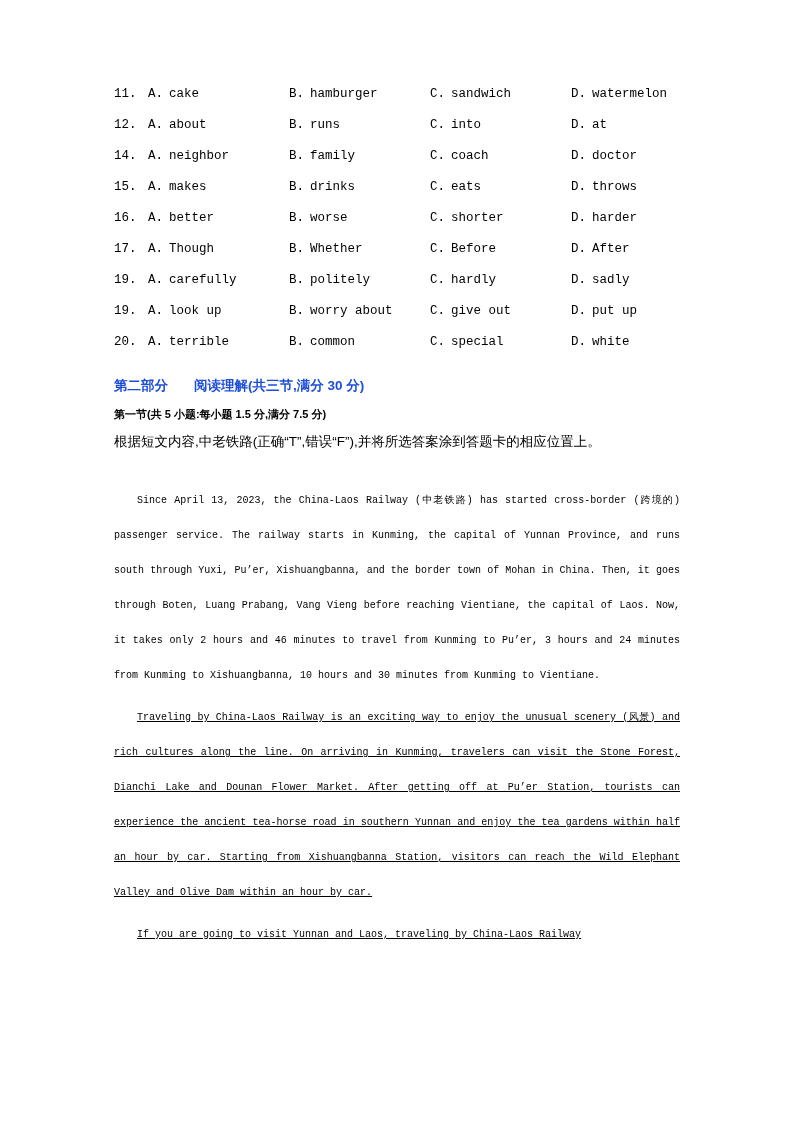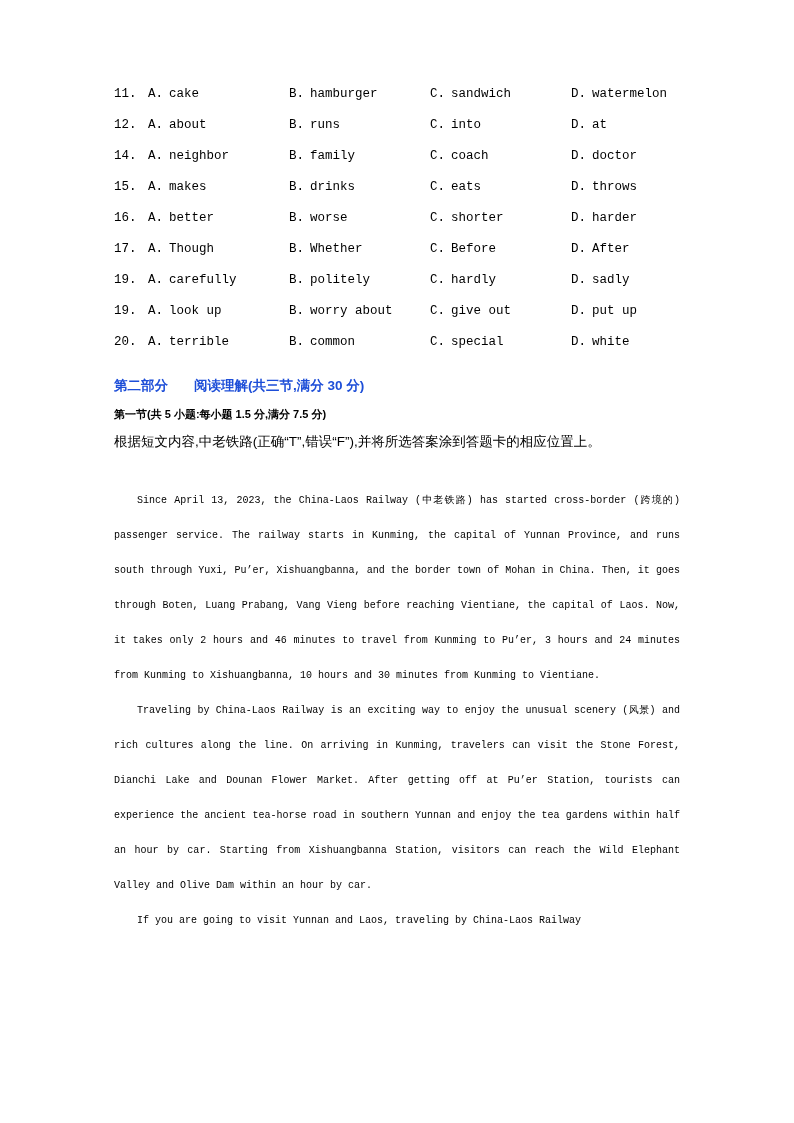--- a/index.html
+++ b/index.html
@@ -79,21 +79,21 @@
   }
   .passage p {
     font-family: "Liberation Mono", monospace;
     font-size: 10px;
     line-height: 35px;
     margin: 0;
     text-align: justify;
     text-justify: inter-word;
     text-indent: 2.3em;
   }
-  .passage p + p { margin-top: 0; }
+  .passage p + p { margin-top: 7px; text-decoration: underline; }
 </style>
 </head>
 <body>
 
 <div class="page">
 
   <div class="mc-list">
 
     <div class="mc-row">
       <span class="mc-num">11.</span>

